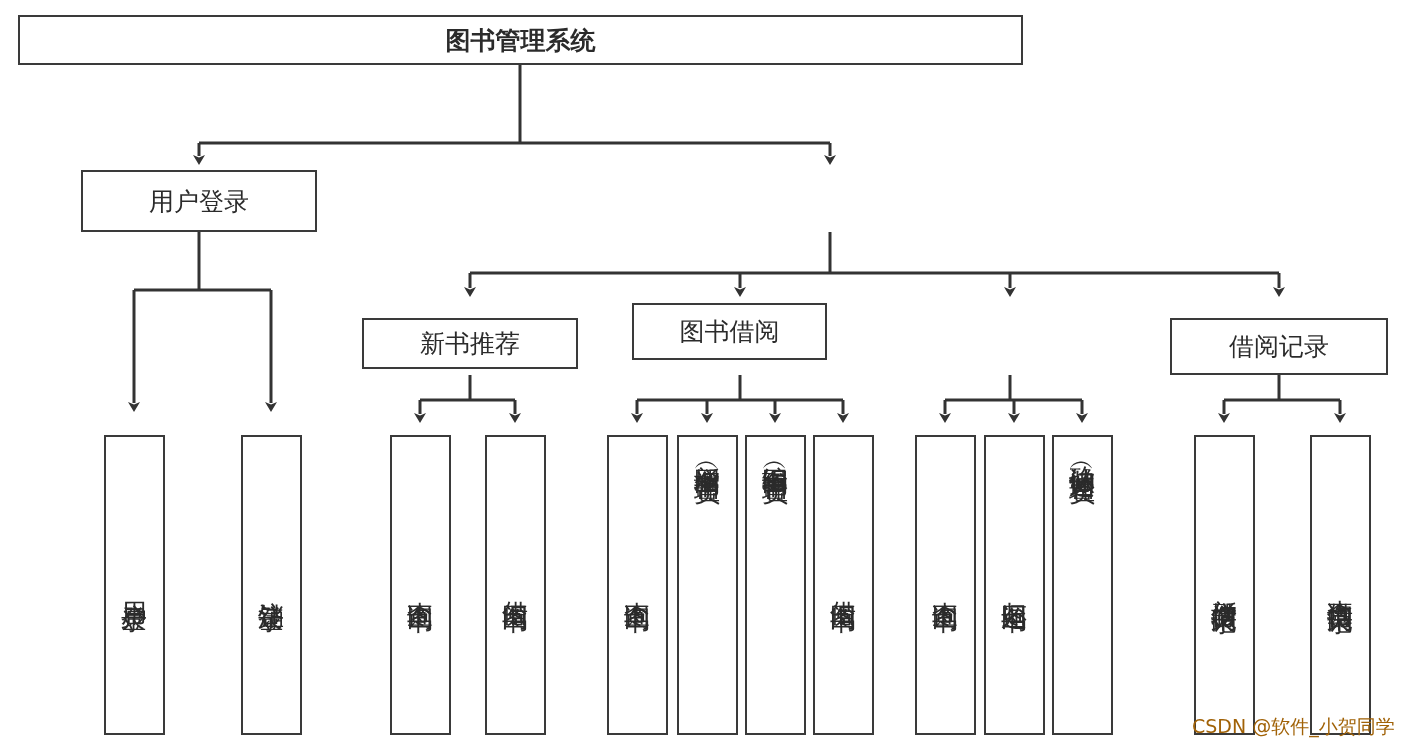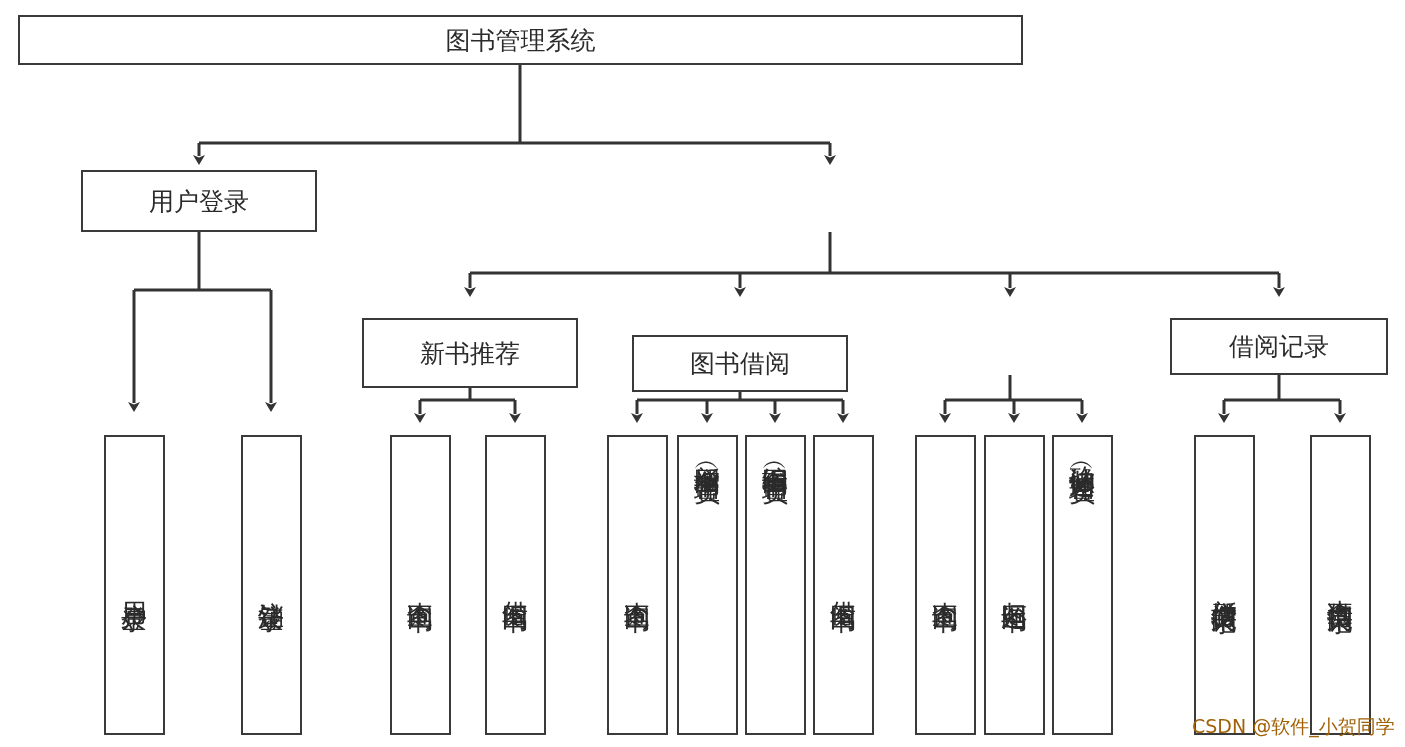--- a/index.html
+++ b/index.html
@@ -119,32 +119,32 @@
       <path d="M1014,400 L1014,414" marker-end="url(#arrow)"></path>
       <path d="M1082,400 L1082,414" marker-end="url(#arrow)"></path>
 
       <path d="M1279,375 L1279,400"></path>
       <path d="M1224,400 L1340,400"></path>
       <path d="M1224,400 L1224,414" marker-end="url(#arrow)"></path>
       <path d="M1340,400 L1340,414" marker-end="url(#arrow)"></path>
     </g>
   </svg>
 
-  <div class="node horiz" style="left:18px; top:15px; width:1005px; height:50px;">
+  <div class="node horiz" style="left:18px; top:15px; width:1005px; height:50px;font-weight:bold;">
     <span class="label">图书管理系统</span>
   </div>
 
   <div class="node horiz" style="left:81px; top:170px; width:236px; height:62px;">
     <span class="label">用户登录</span>
   </div>
 
-  <div class="node horiz" style="left:362px; top:318px; width:216px; height:70px;">
+  <div class="node horiz" style="left:362px; top:318px; width:216px; height:51px;">
     <span class="label">新书推荐</span>
   </div>
-  <div class="node horiz" style="left:632px; top:335px; width:216px; height:57px;">
+  <div class="node horiz" style="left:632px; top:303px; width:195px; height:57px;">
     <span class="label">图书借阅</span>
   </div>
   <div class="node horiz" style="left:1170px; top:318px; width:218px; height:57px;">
     <span class="label">借阅记录</span>
   </div>
 
   <div class="node vert mid" style="left:104px; top:435px; width:61px; height:300px;">
     <span class="label">用户登录</span>
   </div>
   <div class="node vert mid" style="left:241px; top:435px; width:61px; height:300px;">

